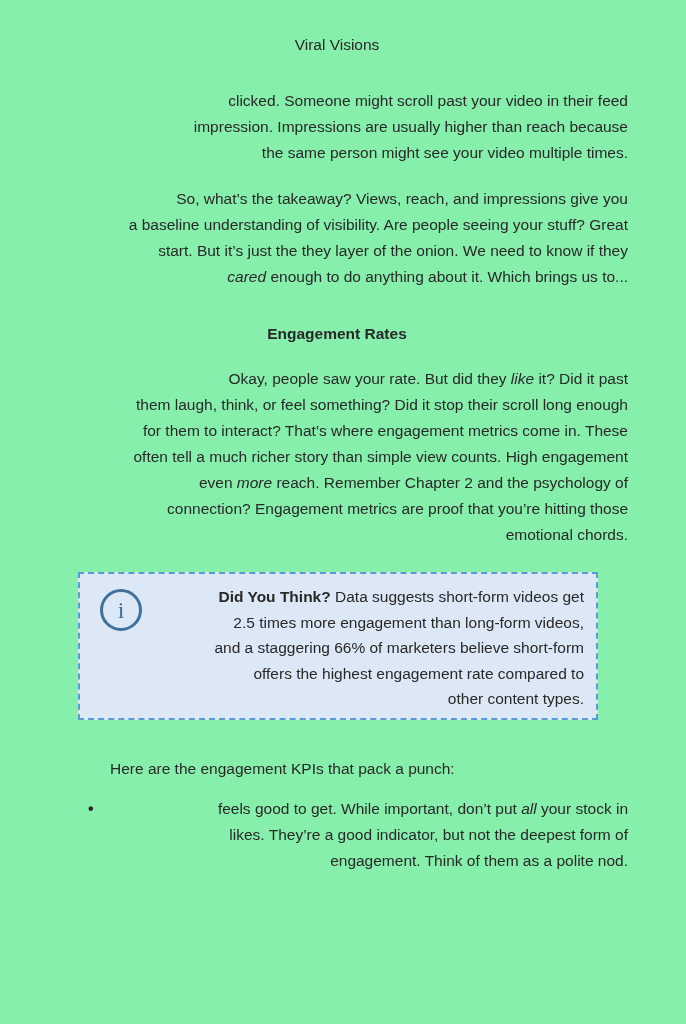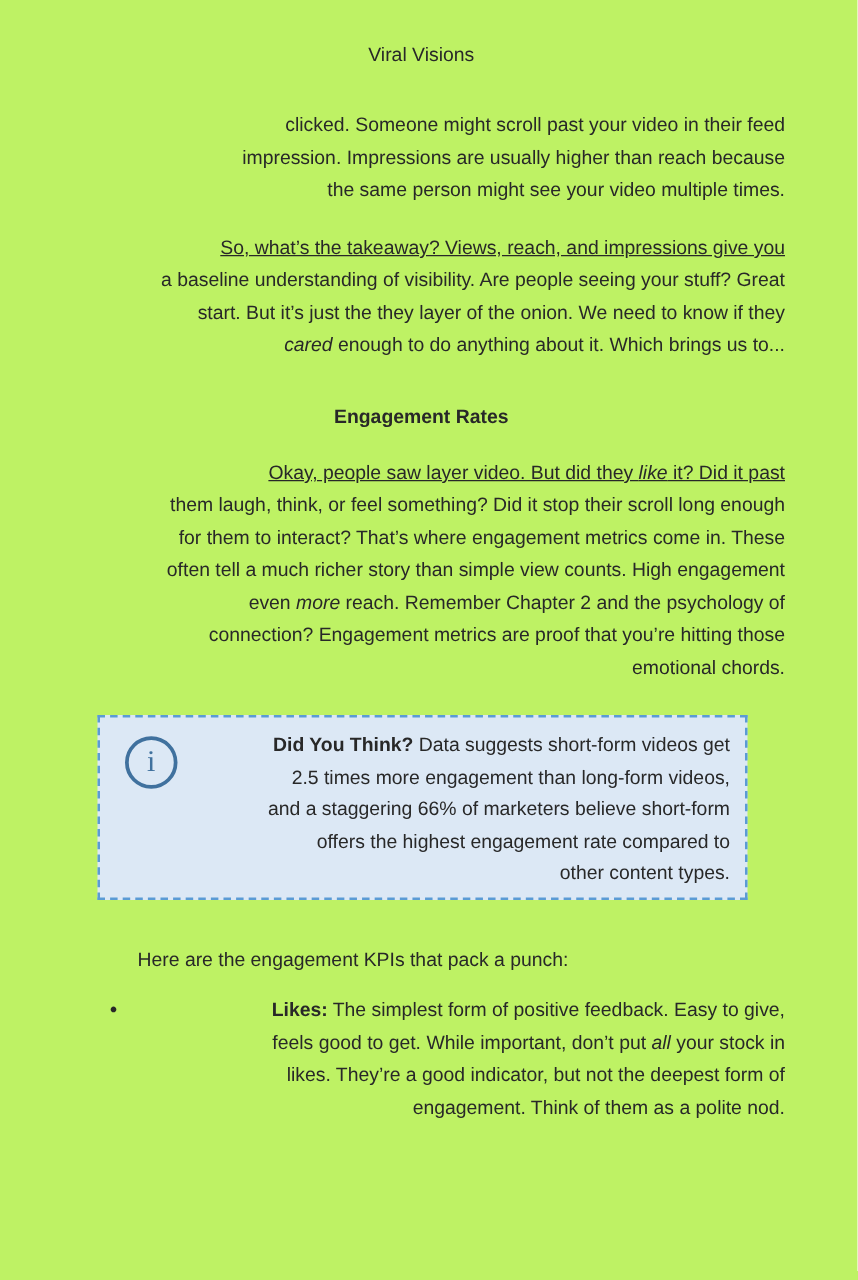--- a/index.html
+++ b/index.html
@@ -2,40 +2,40 @@
 <html><head>
 <meta charset="utf-8">
 <style>
   * { margin: 0; padding: 0; box-sizing: border-box; }
   html, body { background: #ffffff; }
   .page {
     position: relative;
     width: 686px;
     height: 1024px;
     margin: 0 auto;
-    background: #bef264;
+    background: #86efac;
     color: #282828;
     font-family: "Liberation Sans", "DejaVu Sans", sans-serif;
     font-size: 15.5px;
     line-height: 26px;
     padding: 36px 58px 0 46px;
     overflow: hidden;
   }
   .running-head {
     text-align: center;
     line-height: 18px;
     font-size: 15.5px;
     font-weight: 400;
   }
   .rich-line { display: block; white-space: nowrap; text-align: right; }
   i { font-style: italic; }
   b { font-weight: 700; }
   .para-continuation { margin: 34px 0 0 88px; }
   .para-body { margin-top: 20px; }
-  .para-body .rich-line:first-child { padding-left: 54px; text-decoration: underline; }
+  .para-body .rich-line:first-child { padding-left: 54px; }
   .section-heading {
     margin-top: 32px;
     text-align: center;
     font-weight: 700;
     font-size: 15.5px;
     line-height: 24px;
   }
   .callout {
     display: flex;
     align-items: flex-start;
@@ -91,21 +91,21 @@
   <p class="para-body">
       <span class="rich-line"><span>So, what’s the takeaway? Views, reach, and impressions give you</span></span>
       <span class="rich-line"><span>a baseline understanding of visibility. Are people seeing your stuff? Great</span></span>
       <span class="rich-line"><span>start. But it’s just the they layer of the onion. We need to know if they</span></span>
       <span class="rich-line"><i>cared</i><span> enough to do anything about it. Which brings us to...</span></span>
     </p>
 
   <h2 class="section-heading">Engagement Rates</h2>
 
   <p class="para-body">
-      <span class="rich-line"><span>Okay, people saw layer video. But did they </span><i>like</i><span> it? Did it past</span></span>
+      <span class="rich-line"><span>Okay, people saw your rate. But did they </span><i>like</i><span> it? Did it past</span></span>
       <span class="rich-line"><span>them laugh, think, or feel something? Did it stop their scroll long enough</span></span>
       <span class="rich-line"><span>for them to interact? That’s where engagement metrics come in. These</span></span>
       <span class="rich-line"><span>often tell a much richer story than simple view counts. High engagement</span></span>
       <span class="rich-line"><span>even </span><i>more</i><span> reach. Remember Chapter 2 and the psychology of</span></span>
       <span class="rich-line"><span>connection? Engagement metrics are proof that you’re hitting those</span></span>
       <span class="rich-line"><span>emotional chords.</span></span>
     </p>
 
   <aside class="callout">
     <div class="callout-icon">
@@ -119,21 +119,20 @@
         <span class="rich-line"><span>other content types.</span></span>
       </div>
   </aside>
 
   <p class="kpi-intro">Here are the engagement KPIs that pack a punch:</p>
 
   <ul class="kpi-list">
     <li class="kpi-item">
       <span class="bullet-marker">•</span>
       <span class="kpi-item-text">
-          <span class="rich-line"><b>Likes:</b><span> The simplest form of positive feedback. Easy to give,</span></span>
           <span class="rich-line"><span>feels good to get. While important, don’t put </span><i>all</i><span> your stock in</span></span>
           <span class="rich-line"><span>likes. They’re a good indicator, but not the deepest form of</span></span>
           <span class="rich-line"><span>engagement. Think of them as a polite nod.</span></span>
         </span>
     </li>
   </ul>
 
 
 </div>
 

